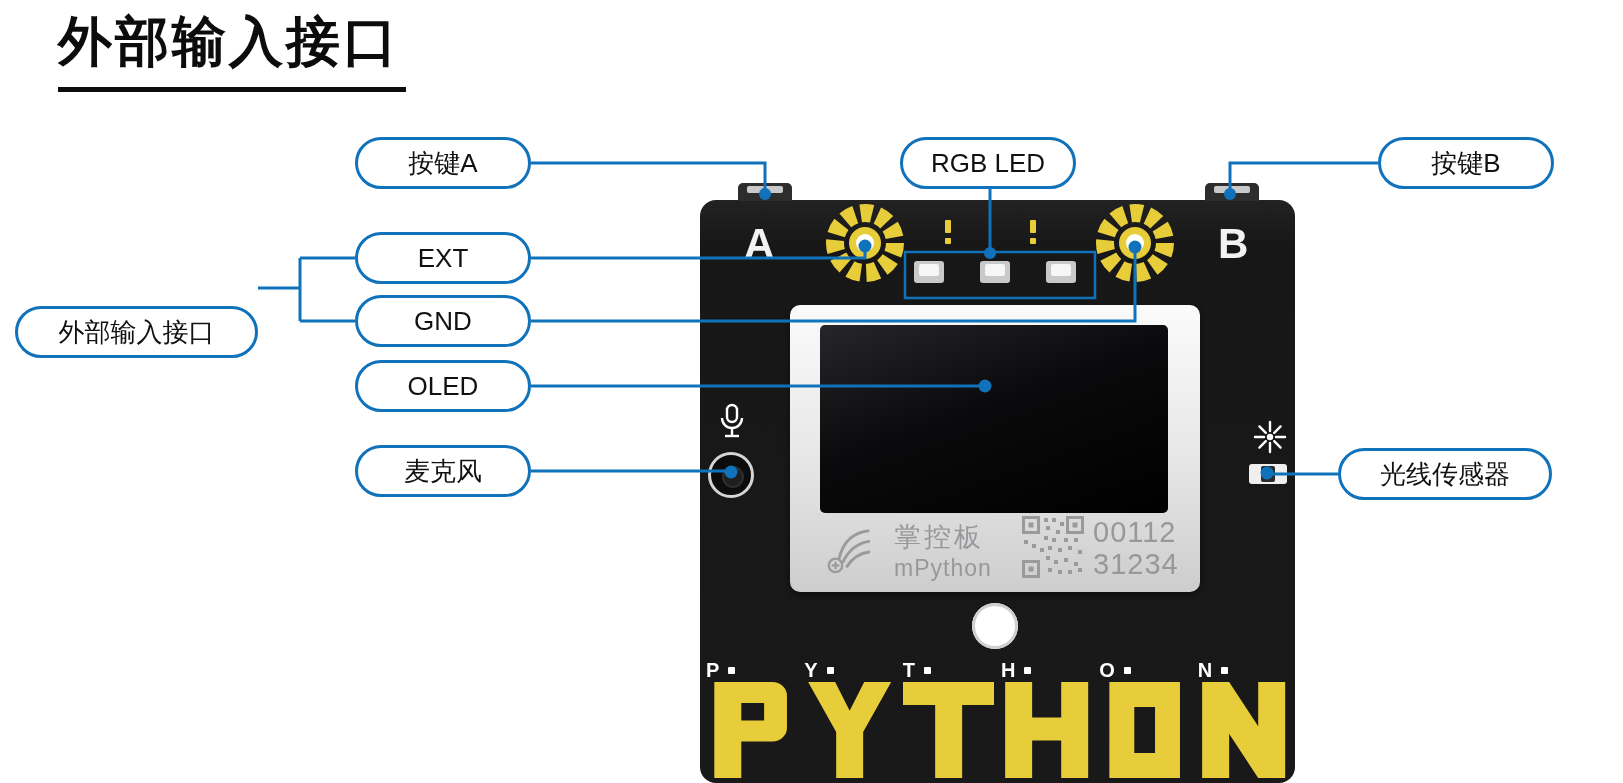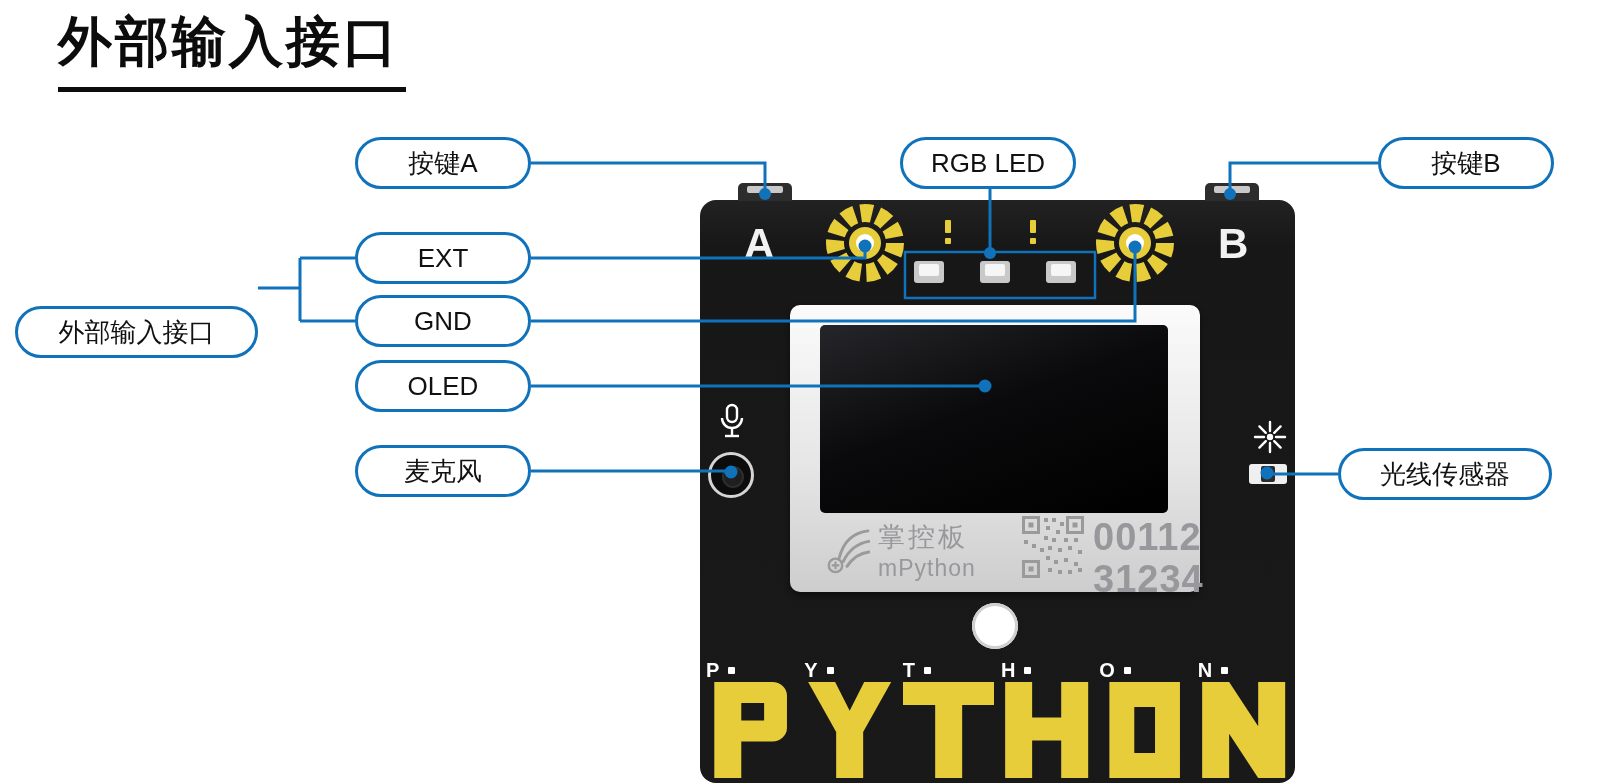--- a/index.html
+++ b/index.html
@@ -63,25 +63,25 @@
   .module{
     position:absolute;left:90px;top:105px;width:410px;height:287px;
     background:linear-gradient(180deg,#fbfbfb 0%,#e6e6e6 55%,#cdcdcd 100%);
     border-radius:10px;box-shadow:0 3px 6px rgba(0,0,0,.45);
   }
   .screen{
     position:absolute;left:30px;top:20px;width:348px;height:188px;
     background:linear-gradient(160deg,#26262a 0%,#0a0a0c 45%,#000 100%);
     border-radius:5px;
   }
-  .brand{position:absolute;left:34px;top:214px;display:flex;align-items:center;gap:8px;}
+  .brand{position:absolute;left:34px;top:214px;display:flex;align-items:center;gap:24px;}
   .brand-txt .cn{font-size:27px;color:var(--gray-txt);letter-spacing:3px;}
   .brand-txt .en{font-size:23px;color:var(--gray-txt);letter-spacing:1px;}
   .qr{position:absolute;left:232px;top:211px;}
-  .serial{position:absolute;left:303px;top:212px;font-size:38px;font-weight:bold;color:var(--gray-txt);line-height:1.1;letter-spacing:1px;}
+  .serial{position:absolute;left:303px;top:212px;font-size:29px;font-weight:normal;color:var(--gray-txt);line-height:1.1;letter-spacing:1px;}
   
   .mic-icon{position:absolute;left:17px;top:203px;}
   .mic-body{
     position:absolute;left:8px;top:252px;width:46px;height:46px;border-radius:50%;
     background:#0c0c0c;border:3px solid #d5d5d5;box-sizing:border-box;
   }
   .mic-body .inner{position:absolute;left:11px;top:11px;width:18px;height:18px;border-radius:50%;background:#1f1f1f;border:2px solid #2e2e2e;}
   .light-icon{position:absolute;left:550px;top:219px;}
   .light-sensor{position:absolute;left:549px;top:264px;width:38px;height:20px;background:#efefef;border-radius:3px;}
   .light-sensor .chip{position:absolute;left:12px;top:2px;width:14px;height:16px;background:#2c2c2c;border-radius:2px;}

